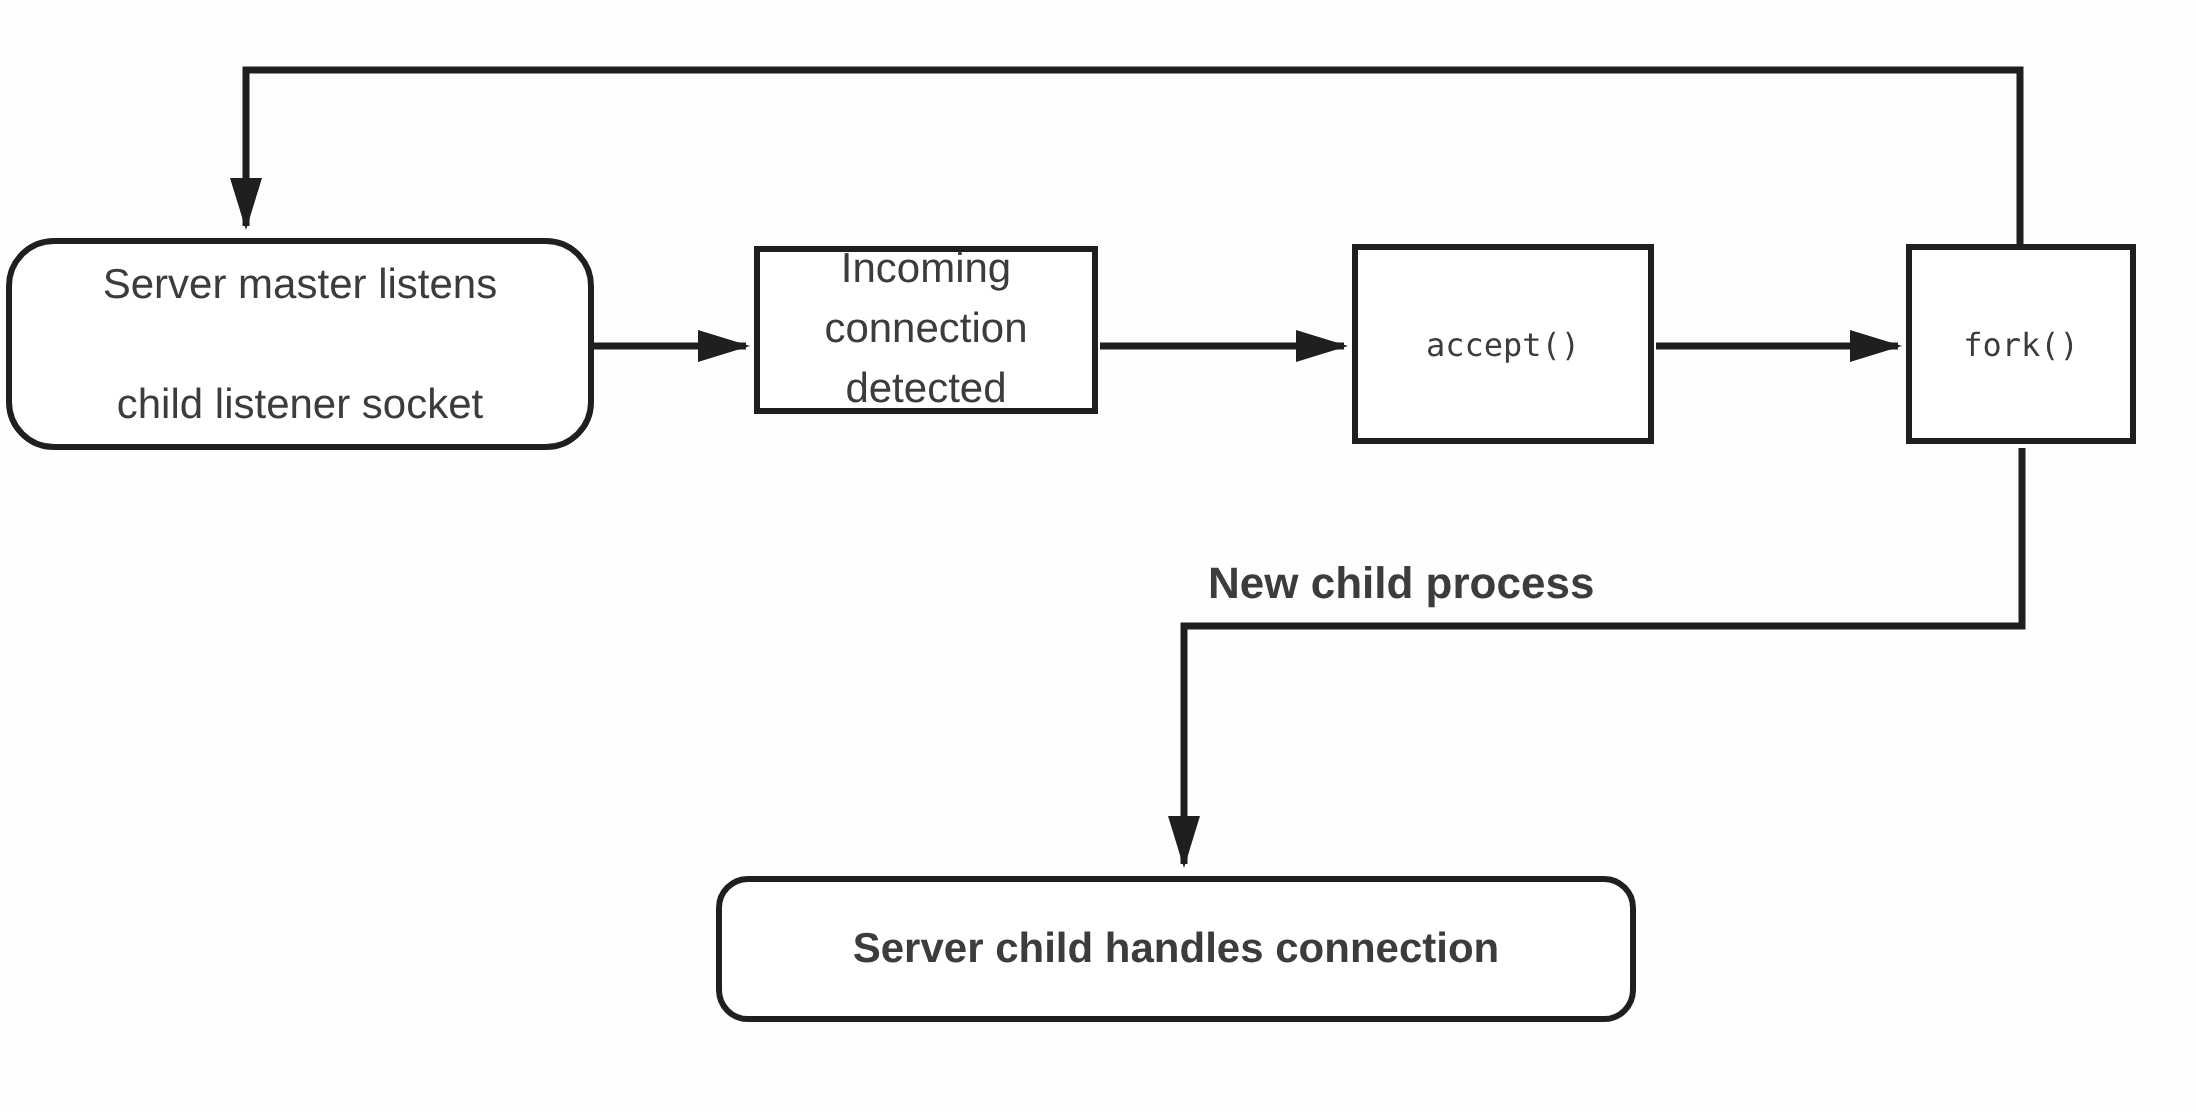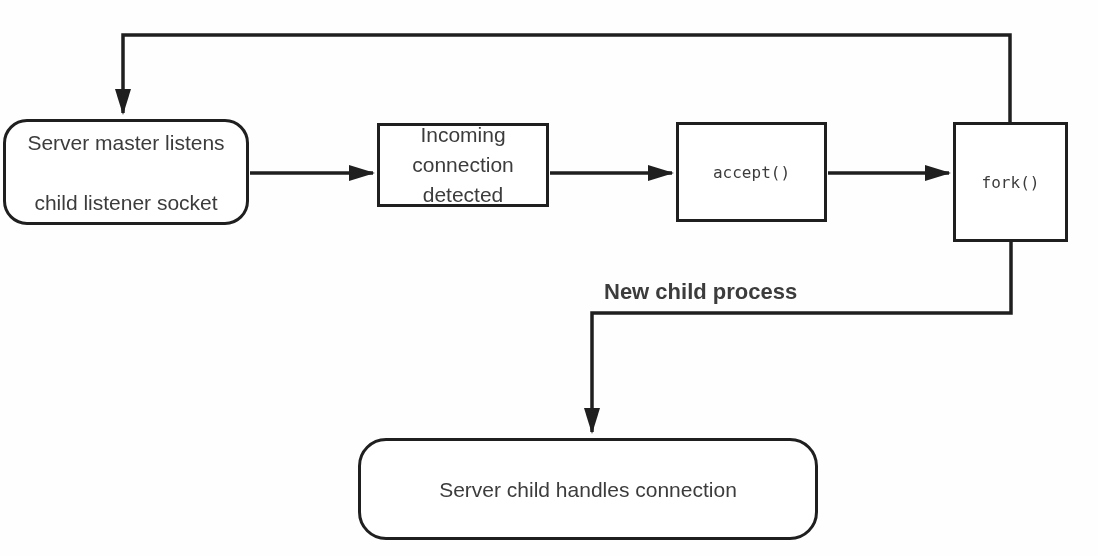--- a/index.html
+++ b/index.html
@@ -51,25 +51,25 @@
   .node .line { display: block; }
   .code {
     font-family: "DejaVu Sans Mono", "Liberation Mono", monospace;
     font-size: 16px;
   }
   .edge-label {
     position: absolute;
     font-size: 22px;
     white-space: nowrap;
   }
-  #node-server-master { left: 3px;   top: 119px; width: 246px; height: 106px; gap: 29px; }
+  #node-server-master { left: 3px;   top: 119px; width: 294px; height: 106px; gap: 29px; }
   #node-incoming      { left: 377px; top: 123px; width: 172px; height: 84px; line-height: 30px; }
   #node-accept        { left: 676px; top: 122px; width: 151px; height: 100px; }
-  #node-fork          { left: 953px; top: 122px; width: 115px; height: 120px; }
-  #node-server-child  { left: 358px; top: 438px; width: 460px; height: 102px; border-radius: 28px; line-height: 33px; }
+  #node-fork          { left: 953px; top: 122px; width: 115px; height: 100px; }
+  #node-server-child  { left: 358px; top: 438px; width: 460px; height: 73px; border-radius: 16px; line-height: 33px; font-weight: bold; }
   #label-original-process  { left: 837px; top: 1px; }
   #label-new-child-process { left: 604px; top: 279px; font-weight: bold; }
 </style>
 </head>
 <body>
 
 <div class="canvas">
 
   <svg class="edges" viewBox="0 0 1098 556" xmlns="http://www.w3.org/2000/svg">
     <defs>

